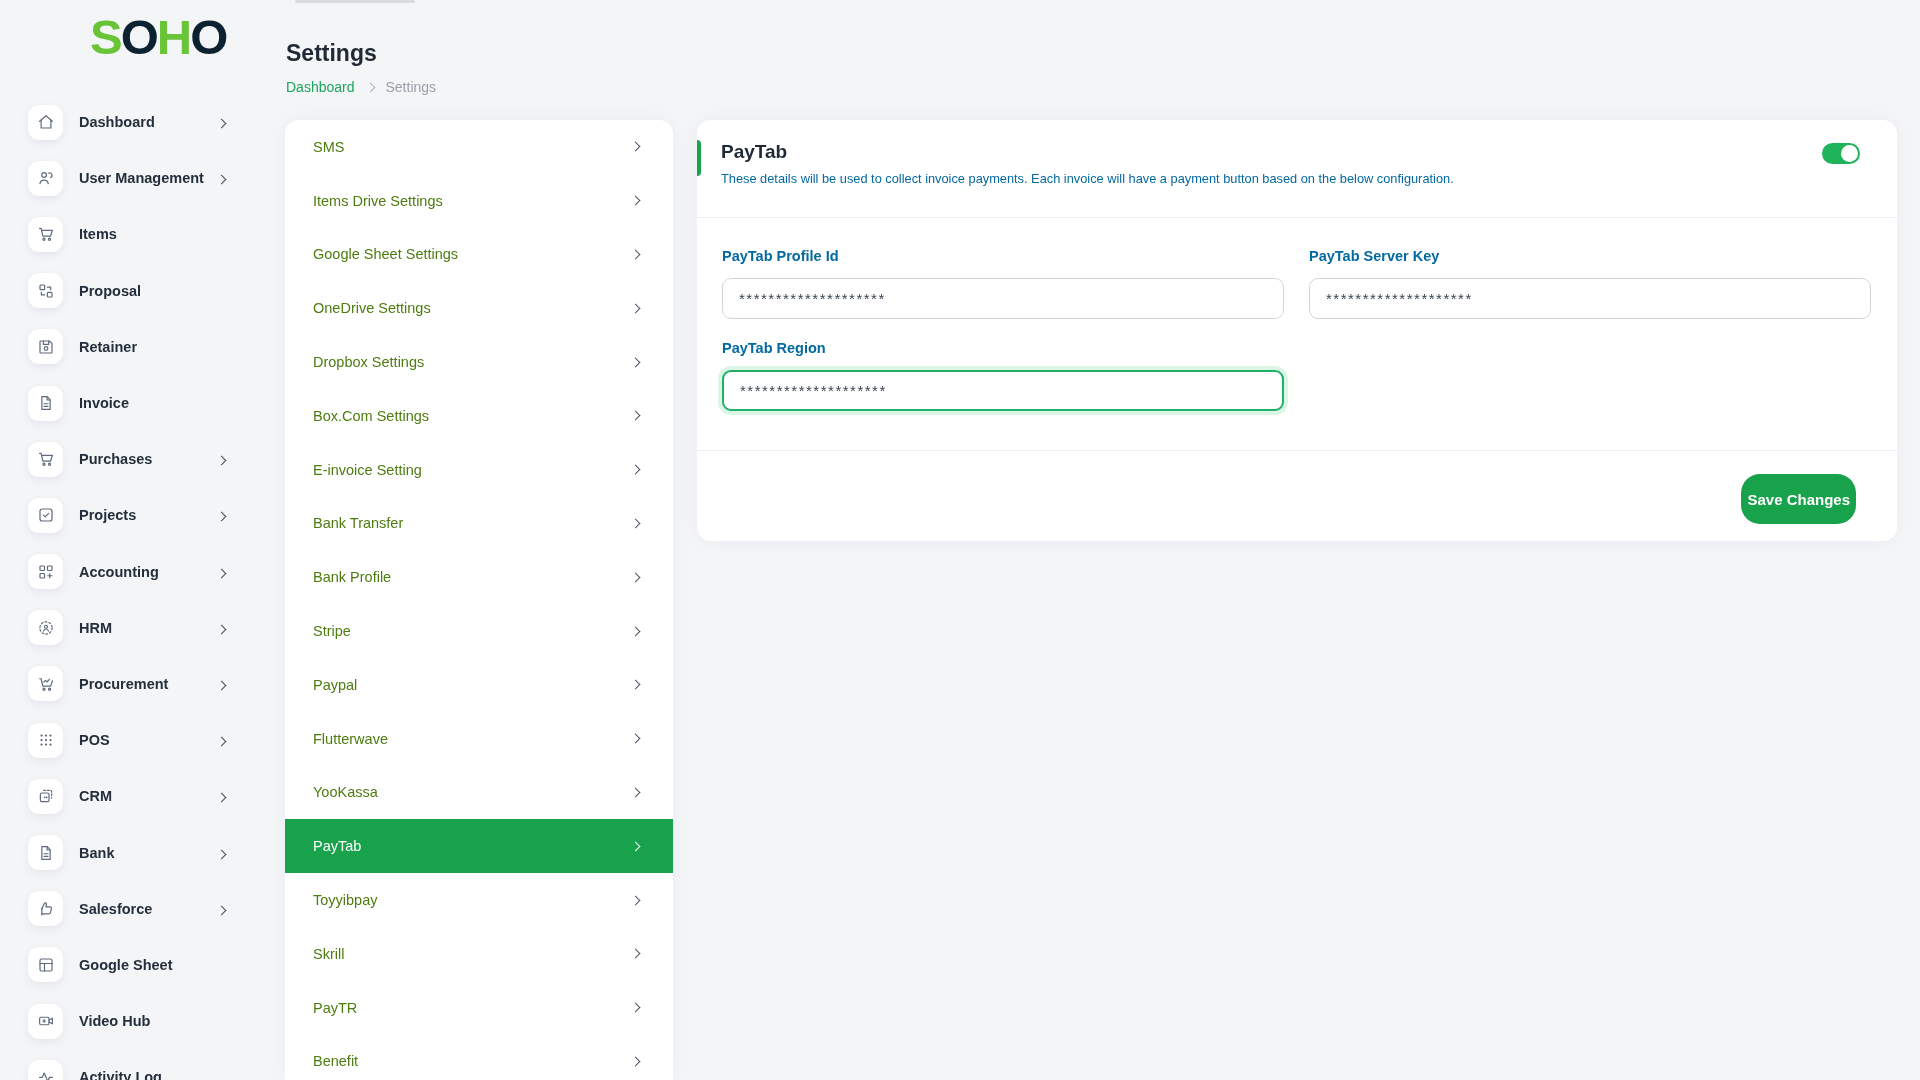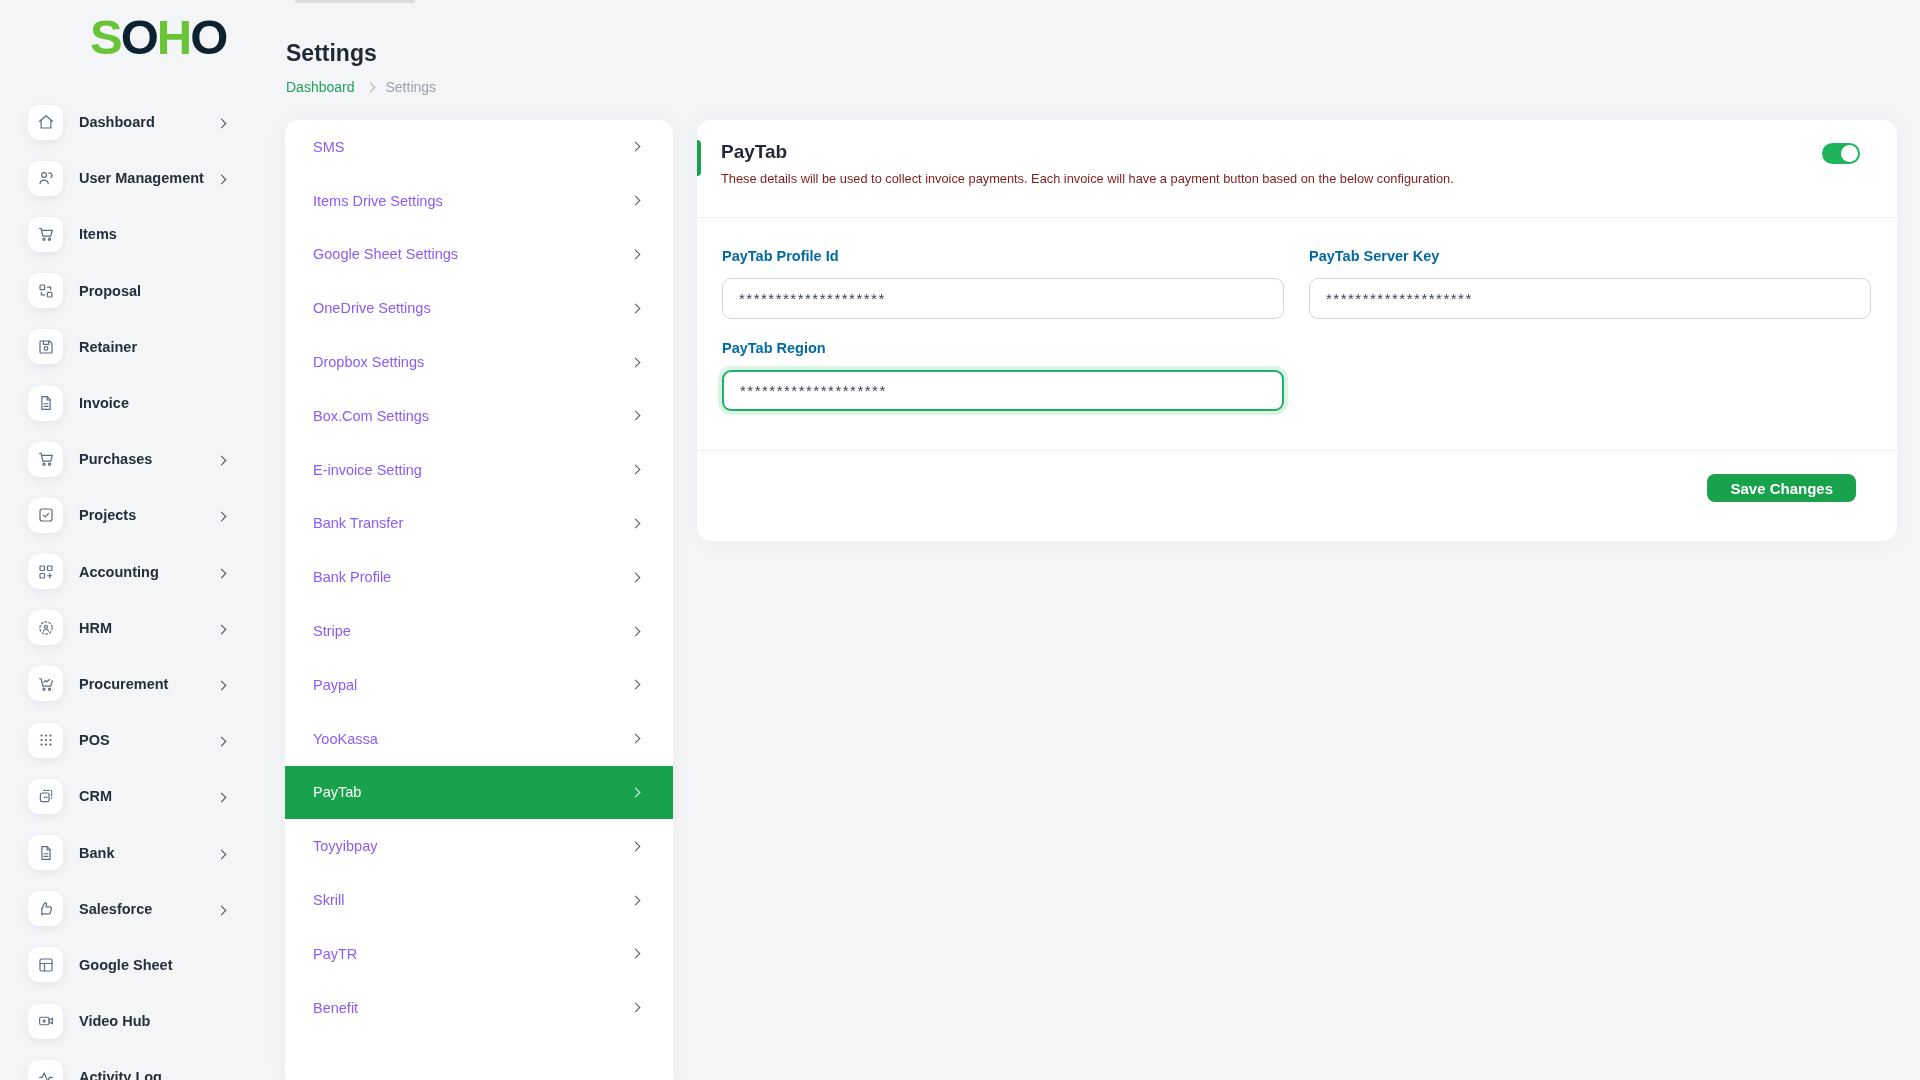--- a/index.html
+++ b/index.html
@@ -51,32 +51,32 @@
   .breadcrumb .home { color:var(--crumb); cursor:pointer; }
   .breadcrumb .cur { color:#9aa1ab; }
 
   
   .settings-panel {
     position:absolute; left:285px; top:120px; width:388px; height:960px;
     background:#ffffff; border-radius:14px 14px 0 0;
     box-shadow:0 0 24px rgba(30,45,70,.04);
     overflow:hidden;
   }
-  .set-item { height:53.8px; display:flex; align-items:center; justify-content:space-between; padding:0 34px 0 28px; cursor:pointer; font-size:14.5px; color:#8b5cf6; }
+  .set-item { height:53.8px; display:flex; align-items:center; justify-content:space-between; padding:0 34px 0 28px; cursor:pointer; font-size:14.5px; color:#4d7c0f; }
   .set-item.selected { background:var(--accent); color:#ffffff; }
 
   
   .card {
     position:absolute; left:697px; top:120px; width:1200px; height:421px;
     background:#ffffff; border-radius:14px;
     box-shadow:0 0 24px rgba(30,45,70,.04);
   }
   .card-accent { position:absolute; left:0; top:20px; width:4px; height:36px; background:var(--accent); border-radius:0 4px 4px 0; }
   .card-title { position:absolute; left:24px; top:21px; font-size:19px; font-weight:700; color:#1f2937; }
-  .card-desc { position:absolute; left:24px; top:51px; font-size:12.8px; color:#7f1d1d; }
+  .card-desc { position:absolute; left:24px; top:51px; font-size:12.8px; color:#0369a1; }
   .toggle { position:absolute; right:37px; top:23px; width:38px; height:21px; border-radius:21px; background:var(--toggle-on); cursor:pointer; }
   .toggle .knob { position:absolute; top:2px; right:2px; width:17px; height:17px; border-radius:50%; background:#ffffff; }
   .hdr-divider { position:absolute; left:0; right:0; top:97px; border-top:1px solid #eef0f3; }
 
   .field { position:absolute; width:562px; }
   .field .flabel { font-size:14.5px; font-weight:700; color:#0369a1; }
   .field input {
     margin-top:14px; width:100%; height:41px; border:1px solid #d2d6dc; border-radius:9px;
     padding:0 16px; font-family:"Liberation Sans", sans-serif;
     font-size:15px; letter-spacing:1.5px; color:#3b4553; background:#ffffff; outline:none;
@@ -84,22 +84,22 @@
   .field.focused input {
     border:2px solid #21b06a;
     box-shadow:0 0 0 4px rgba(34,197,94,.16);
   }
   .f1 { left:25px; top:128px; }
   .f2 { left:612px; top:128px; }
   .f3 { left:25px; top:220px; }
 
   .foot-divider { position:absolute; left:0; right:0; top:330px; border-top:1px solid #eef0f3; }
   .save-btn {
-    position:absolute; right:41px; top:354px; height:28px; padding:0 23px;
-    background:var(--accent); color:#ffffff; border:none; border-radius:8px;
+    position:absolute; right:41px; top:354px; height:50px; padding:0 6px;
+    background:var(--accent); color:#ffffff; border:none; border-radius:19px;
     font-family:"Liberation Sans", sans-serif; font-size:15px; font-weight:600; cursor:pointer;
   }
 </style>
 </head>
 <body>
 
 <div class="top-artifact"></div>
 
 <aside class="sidebar">
   <div class="logo" id="logo"><span class="g">S</span><span class="d">O</span><span class="g">H</span><span class="d">O</span></div>
@@ -358,20 +358,24 @@
   </div>
     <div class="set-item">
     <span class="set-label">Stripe</span>
     <span class="chev gray"></span>
   </div>
     <div class="set-item">
     <span class="set-label">Paypal</span>
     <span class="chev gray"></span>
   </div>
     <div class="set-item">
+    <span class="set-label">Flutterwave</span>
+    <span class="chev gray"></span>
+  </div>
+    <div class="set-item">
     <span class="set-label">YooKassa</span>
     <span class="chev gray"></span>
   </div>
     <div class="set-item selected">
     <span class="set-label">PayTab</span>
     <span class="chev white"></span>
   </div>
     <div class="set-item">
     <span class="set-label">Toyyibpay</span>
     <span class="chev gray"></span>

